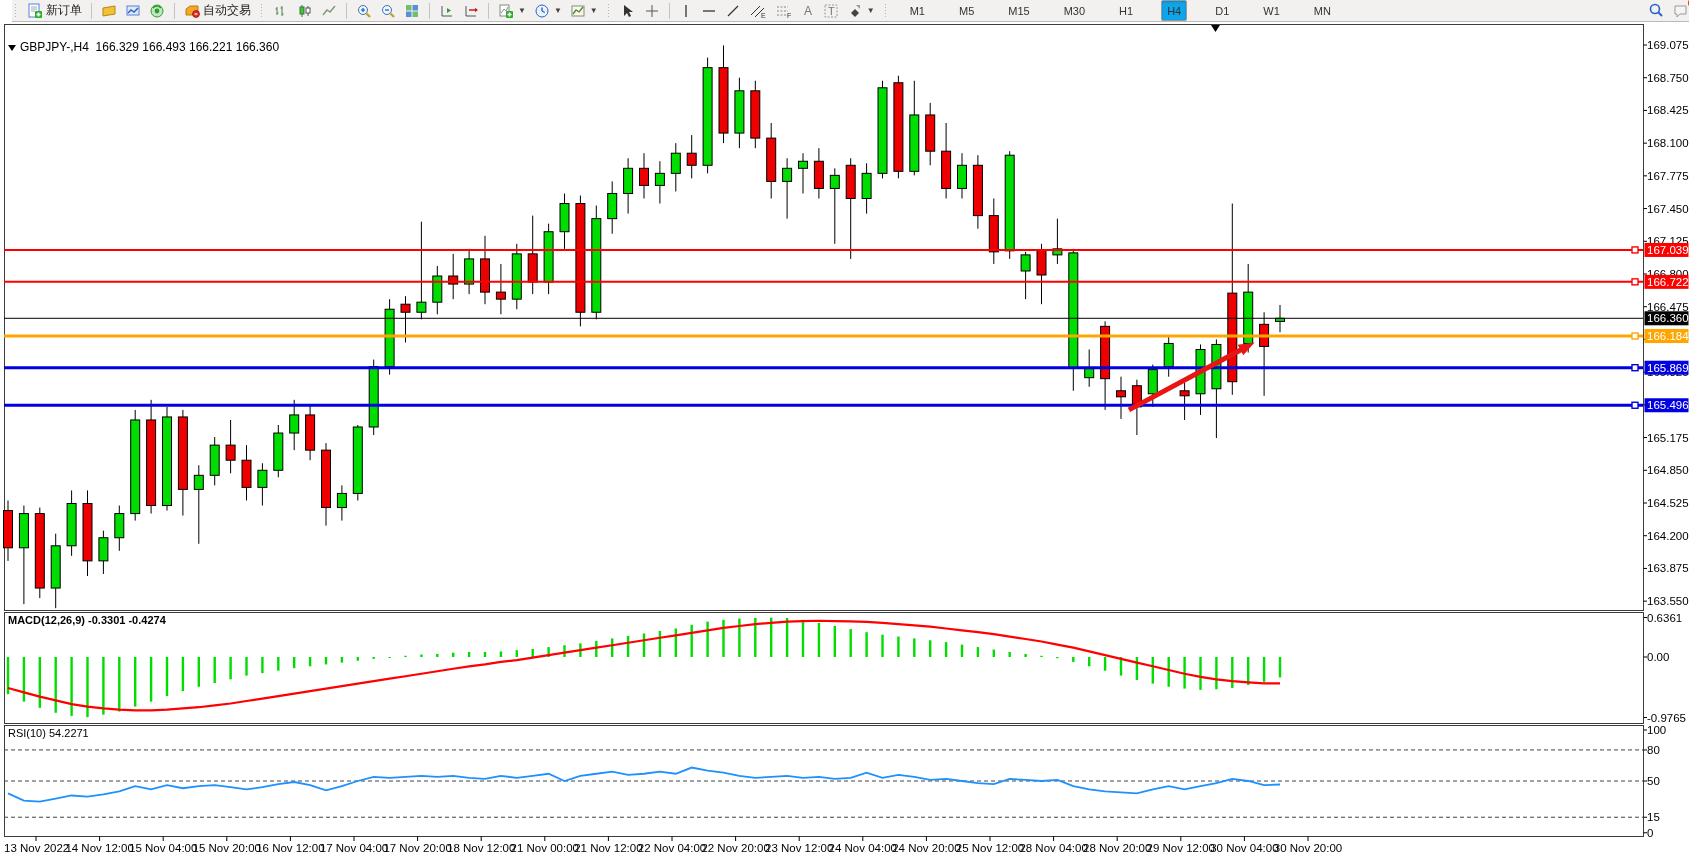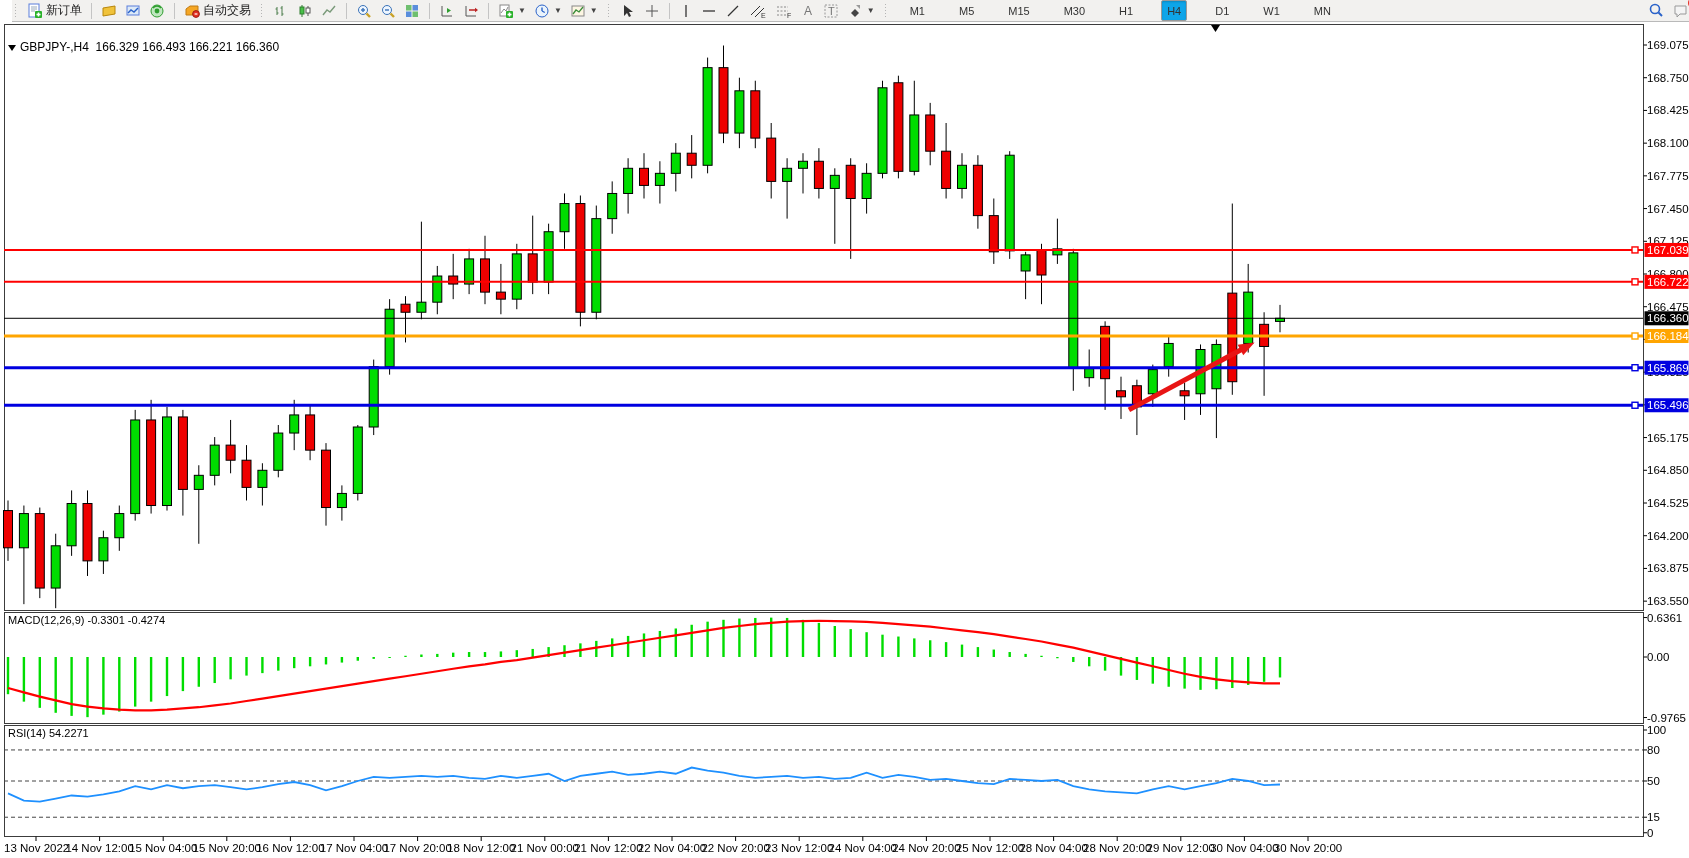--- a/index.html
+++ b/index.html
@@ -13,21 +13,21 @@
   .tb-btn svg{display:block;}
   .tb-caret{font-size:8px;color:#444;margin-left:1px;}
   .tf-btn{height:17px;padding:1px 5px;margin:0 11px;font-size:11px;color:#333;border:1px solid transparent;}
   .tf-btn.active{background:#0ea5e9;border:1px solid #9a9a9a;box-shadow:inset 0 1px 2px rgba(0,0,0,.18);}
   #tb-right{margin-left:auto;display:flex;align-items:center;padding-right:6px;}
   .badge{position:absolute;top:-4px;right:-6px;background:#e53022;color:#fff;border-radius:50%;width:12px;height:12px;font-size:9px;line-height:12px;text-align:center;font-weight:bold;}
   
   #chart-svg{position:absolute;top:0;left:0;}
   .overlay-label{position:absolute;font-size:12px;color:#000;z-index:3;white-space:pre;}
   #chart-title{top:40px;left:8px;}
-  #macd-title{top:614px;left:8px;font-size:11px;}
+  #macd-title{top:614px;left:8px;font-size:11px;font-weight:bold;}
   #rsi-title{top:727px;left:8px;font-size:11px;}
   .tri{display:inline-block;width:0;height:0;border-left:4px solid transparent;border-right:4px solid transparent;border-top:6px solid #000;margin-right:4px;vertical-align:middle;}
 </style>
 </head>
 <body>
 
 <div id="app">
 
   <div id="toolbar">
     <div class="tb-handle"></div>
@@ -648,14 +648,14 @@
       <line x1="1180.8" y1="836.5" x2="1180.8" y2="841" stroke="#000"></line>
       <text x="1180.8" y="852" font-size="11.5" font-family="Liberation Sans, sans-serif" fill="#000" text-anchor="middle">29 Nov 12:00</text>
       <line x1="1244.4" y1="836.5" x2="1244.4" y2="841" stroke="#000"></line>
       <text x="1244.4" y="852" font-size="11.5" font-family="Liberation Sans, sans-serif" fill="#000" text-anchor="middle">30 Nov 04:00</text>
       <line x1="1308" y1="836.5" x2="1308" y2="841" stroke="#000"></line>
       <text x="1308" y="852" font-size="11.5" font-family="Liberation Sans, sans-serif" fill="#000" text-anchor="middle">30 Nov 20:00</text>
     </svg>
 
   <div class="overlay-label" id="chart-title"><span class="tri"></span><b style="font-weight:normal">GBPJPY-,H4</b>  <span>166.329 166.493 166.221 166.360</span></div>
   <div class="overlay-label" id="macd-title"><span>MACD(12,26,9)</span> <span>-0.3301 -0.4274</span></div>
-  <div class="overlay-label" id="rsi-title"><span>RSI(14)</span> <span>54.2271</span></div>
+  <div class="overlay-label" id="rsi-title"><span>RSI(10)</span> <span>54.2271</span></div>
 </div>
 
 </body></html>

